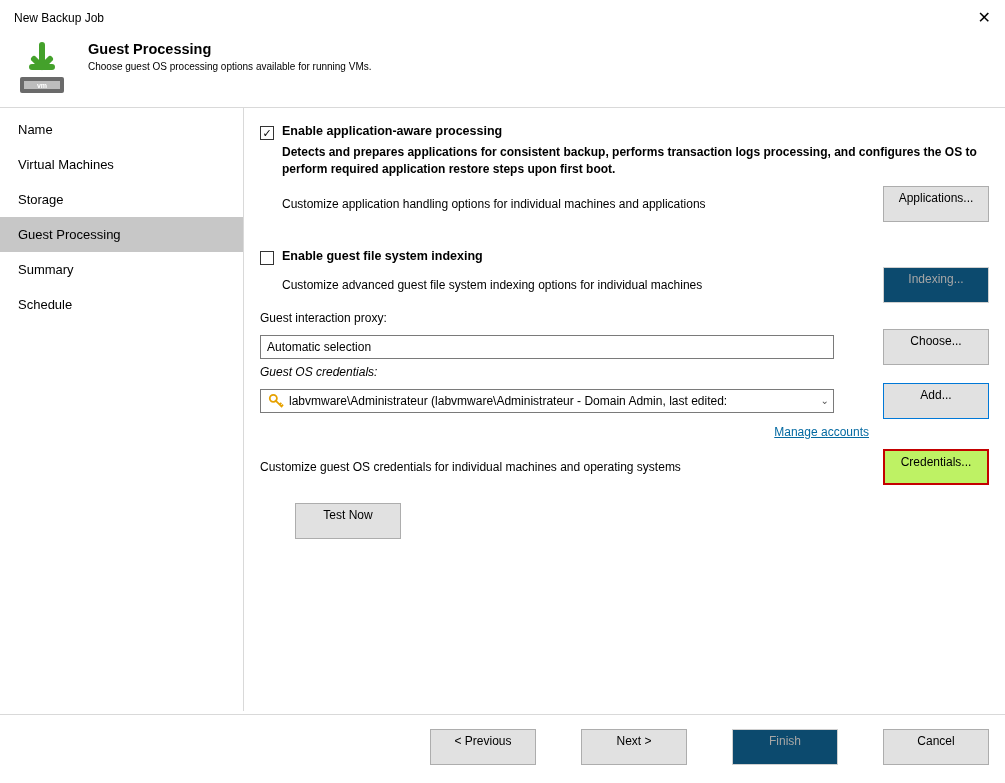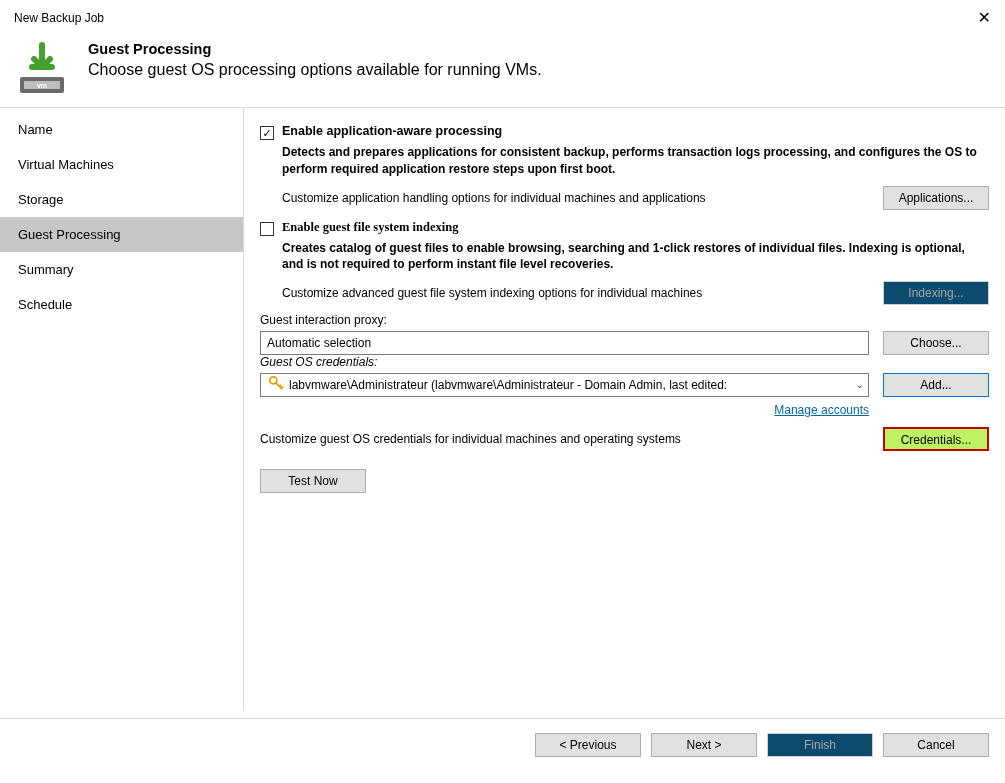--- a/index.html
+++ b/index.html
@@ -21,21 +21,21 @@
     font-size: 12px;
   }
   .close-x { font-size: 16px; font-family: Arial; cursor: default; }
   .header {
     display: flex;
     padding: 14px 14px 10px 14px;
     align-items: flex-start;
   }
   .header .icon-box { width: 56px; height: 56px; margin-right: 18px; position: relative; }
   .header h1 { font-size: 14.5px; font-weight: 700; margin: 0 0 4px 0; }
-  .header .desc { font-size: 16px; }
+  .header .desc { font-size: 10px; }
   .mainrow {
     display: flex;
     border-top: 1px solid #d9d9d9;
     height: 604px;
   }
   .sidebar {
     width: 244px;
     border-right: 1px solid #d9d9d9;
     padding-top: 4px;
   }
@@ -57,50 +57,51 @@
     display: inline-flex; align-items: center; justify-content: center; font-size: 11px; line-height: 1;
   }
   .section-title { font-weight: 700; font-size: 12.5px; }
   .section-desc { margin: 4px 0 8px 22px; line-height: 1.4; font-weight: bold; }
   .option-line {
     display: flex; align-items: center; justify-content: space-between;
     margin: 2px 0 6px 22px;
   }
   .option-line .txt { padding-right: 10px; }
   .btn {
-    min-width: 106px; height: 24px;
+    min-width: 106px; height: 36px;
     background: #e1e1e1; border: 1px solid #adadad;
     font-size: 12px; text-align: center; line-height: 22px;
     cursor: default;
     padding: 0 10px;
+    margin-left: 35px;
   }
   .btn.disabled { color: #a6a6a6; background: #0c4a6e; border-color: #d0d0d0; }
   .field-label { margin: 8px 0 4px 0; }
   .field-row { display: flex; align-items: center; gap: 14px; }
   .input-box {
     flex: 1; height: 24px; border: 1px solid #7a7a7a; background: #fff;
-    padding: 0 6px; line-height: 22px; display: flex; position: relative;
+    padding: 0 6px; line-height: 22px; display: flex; align-items: center; position: relative;
   }
   .dropdown-arrow { position: absolute; right: 4px; font-size: 10px; color: #555; }
   .link { color: #0369a1; text-decoration: underline; }
   .manage { text-align: right; margin: 6px 120px 10px 0; }
   .spaced-row {
     display: flex; justify-content: space-between; align-items: center;
     margin: 8px 0 6px 0;
     gap: 21px;
   }
   .spaced-row .txt { padding-right: 10px; }
   .btn.outlined-red { border: 2px solid #c40000; background: #bef264; }
   .btn.outlined-blue { border: 1px solid #0078d7; }
   .key-icon {
     width: 18px; height: 18px; margin-right: 4px;
     display: inline-flex; align-items: center; justify-content: center;
   }
   .footer {
-    position: absolute; left: 0; right: 0; bottom: 12px;
+    position: absolute; left: 0; right: 0; bottom: 4px;
     border-top: 1px solid #d9d9d9;
     padding: 14px 16px;
     display: flex; justify-content: flex-end; gap: 10px;
   }
   .footer .btn { min-width: 106px; }
 </style>
 </head>
 <body>
 
 <div class="titlebar">
@@ -138,25 +139,24 @@
     <div class="row">
       <span class="checkbox">✓</span>
       <span class="section-title">Enable application-aware processing</span>
     </div>
     <div class="section-desc">Detects and prepares applications for consistent backup, performs transaction logs processing, and configures the OS to perform required application restore steps upon first boot.</div>
     <div class="option-line">
       <span class="txt">Customize application handling options for individual machines and applications</span>
       <span class="btn">Applications...</span>
     </div>
 
-    <div class="row" style="margin-top:10px;font-family:Liberation Serif, serif;">
+    <div class="row" style="margin-top:27px;">
       <span class="checkbox"></span>
       <span class="section-title">Enable guest file system indexing</span>
     </div>
-    <div class="section-desc">Creates catalog of guest files to enable browsing, searching and 1-click restores of individual files. Indexing is optional, and is not required to perform instant file level recoveries.</div>
     <div class="option-line">
       <span class="txt">Customize advanced guest file system indexing options for individual machines</span>
       <span class="btn disabled">Indexing...</span>
     </div>
 
     <div class="field-label">Guest interaction proxy:</div>
     <div class="field-row">
       <div class="input-box">
         <span>Automatic selection</span>
       </div>

